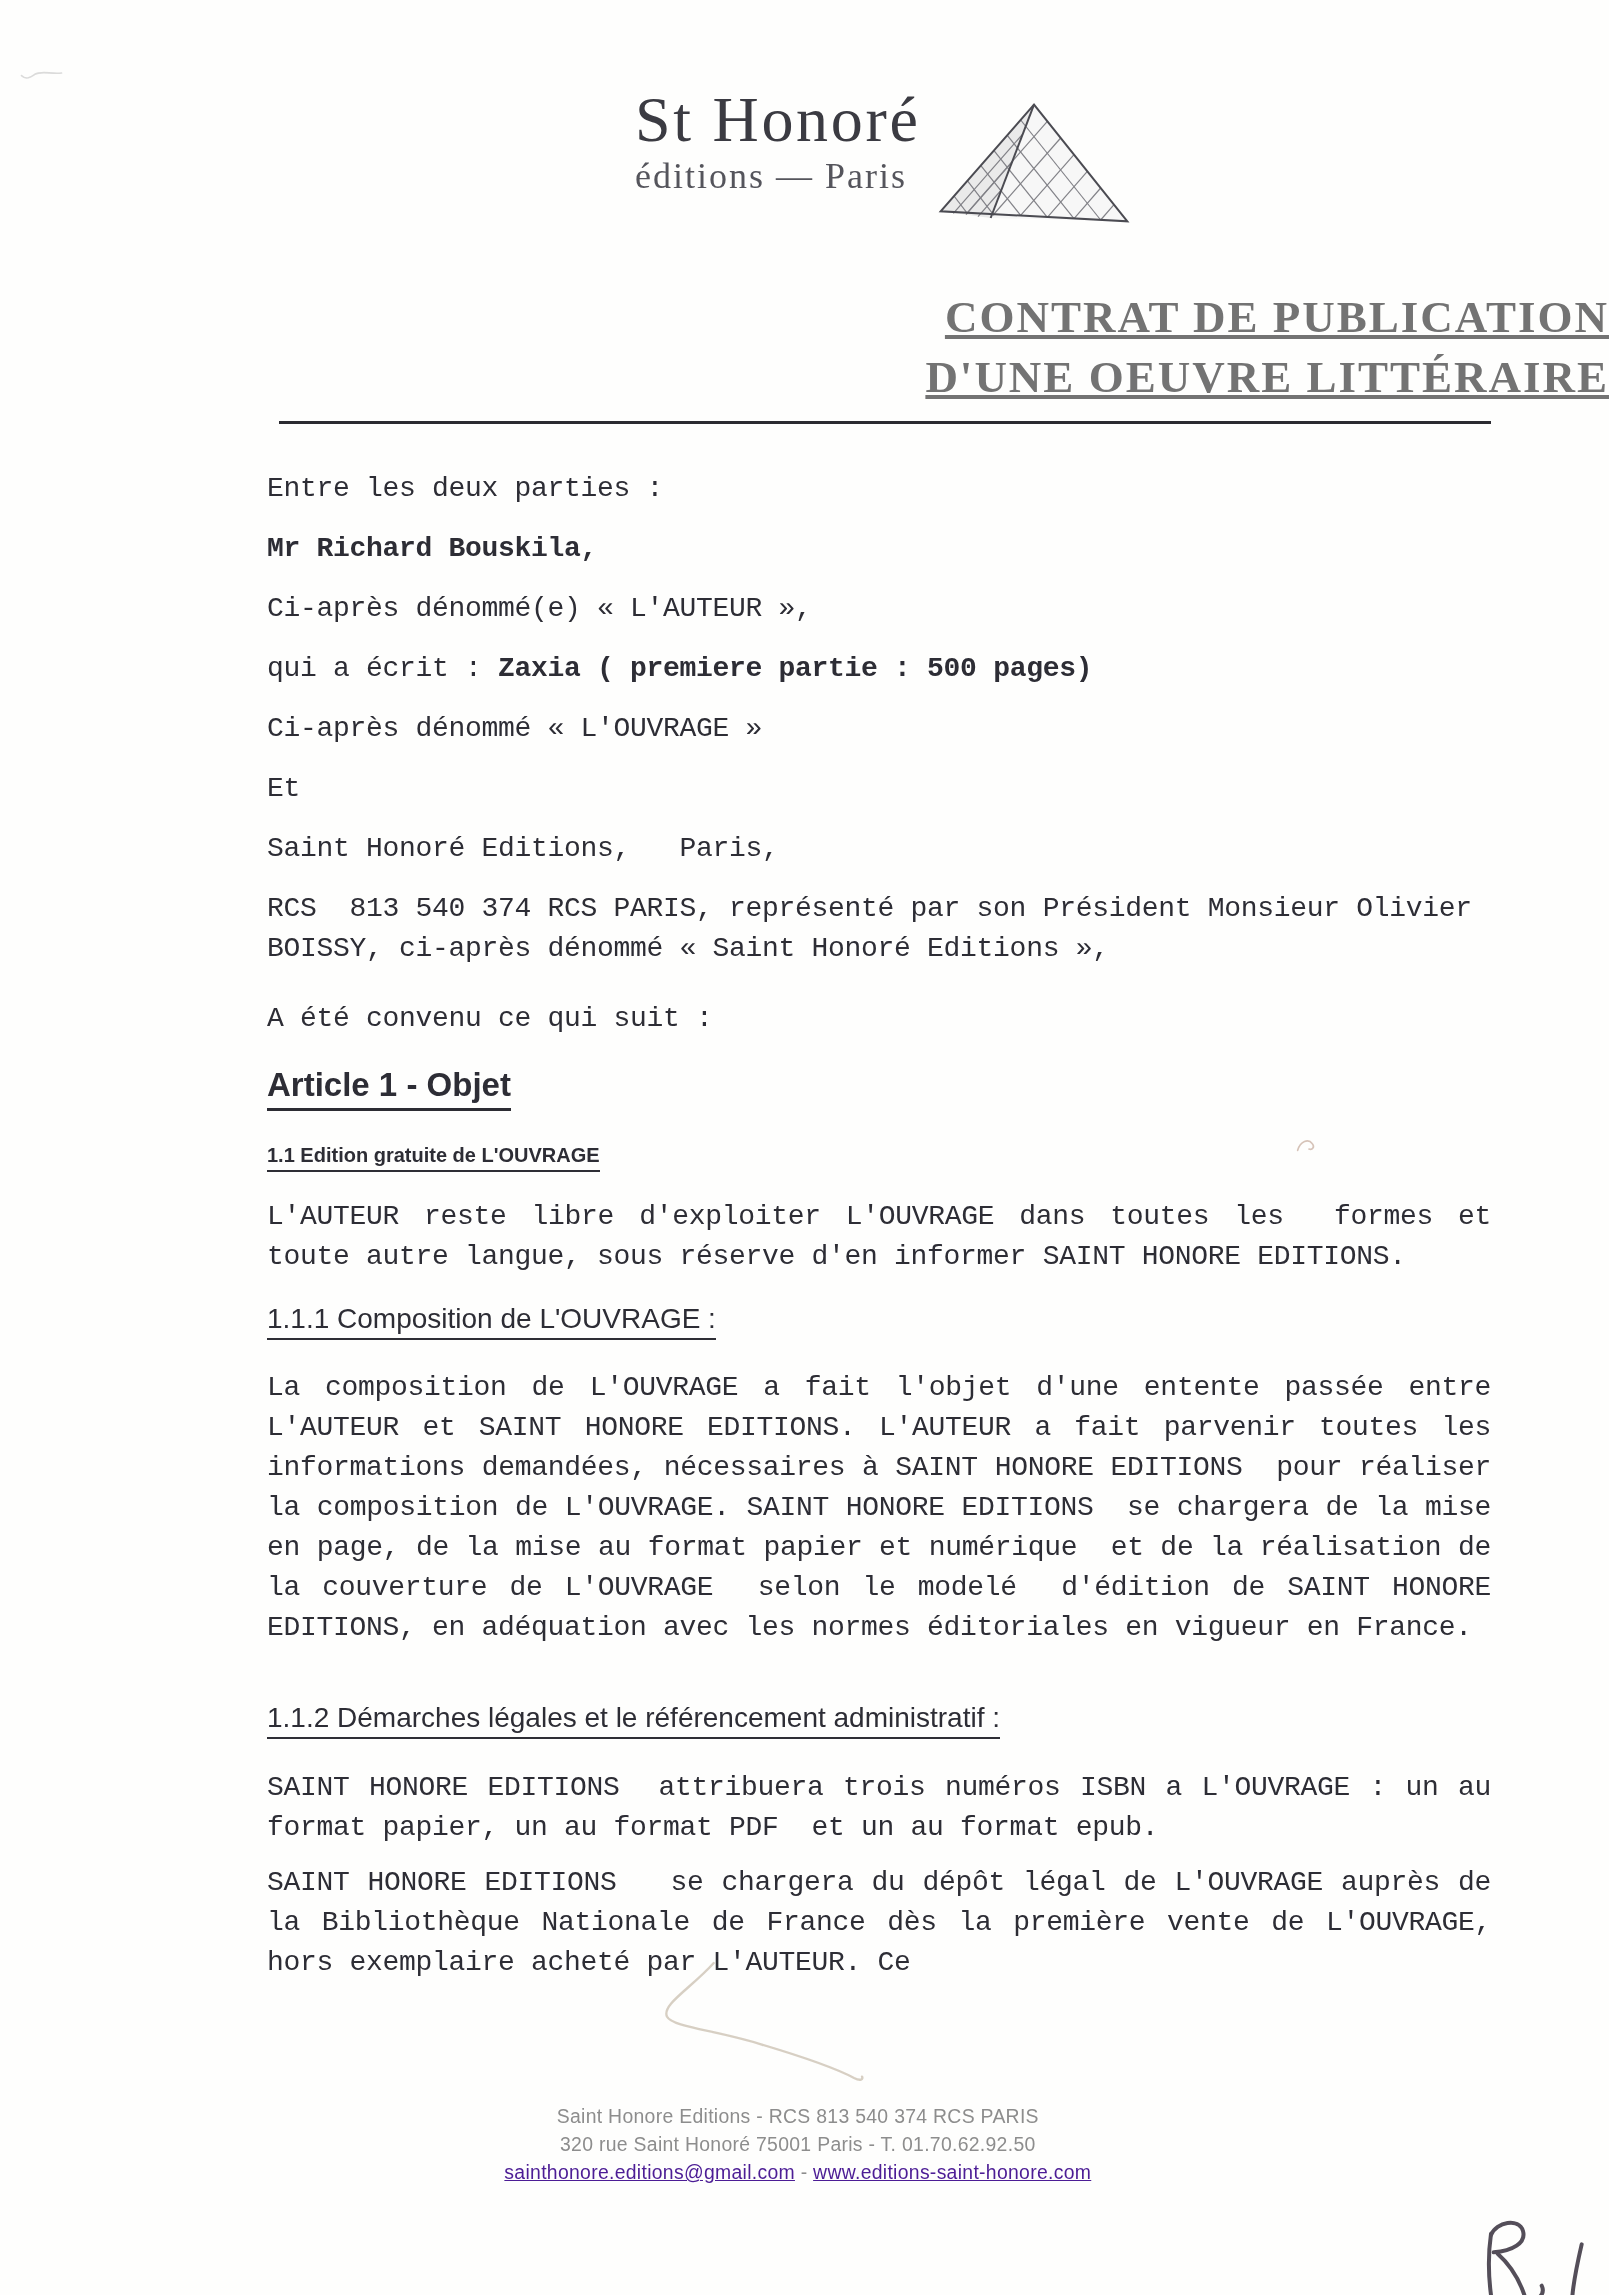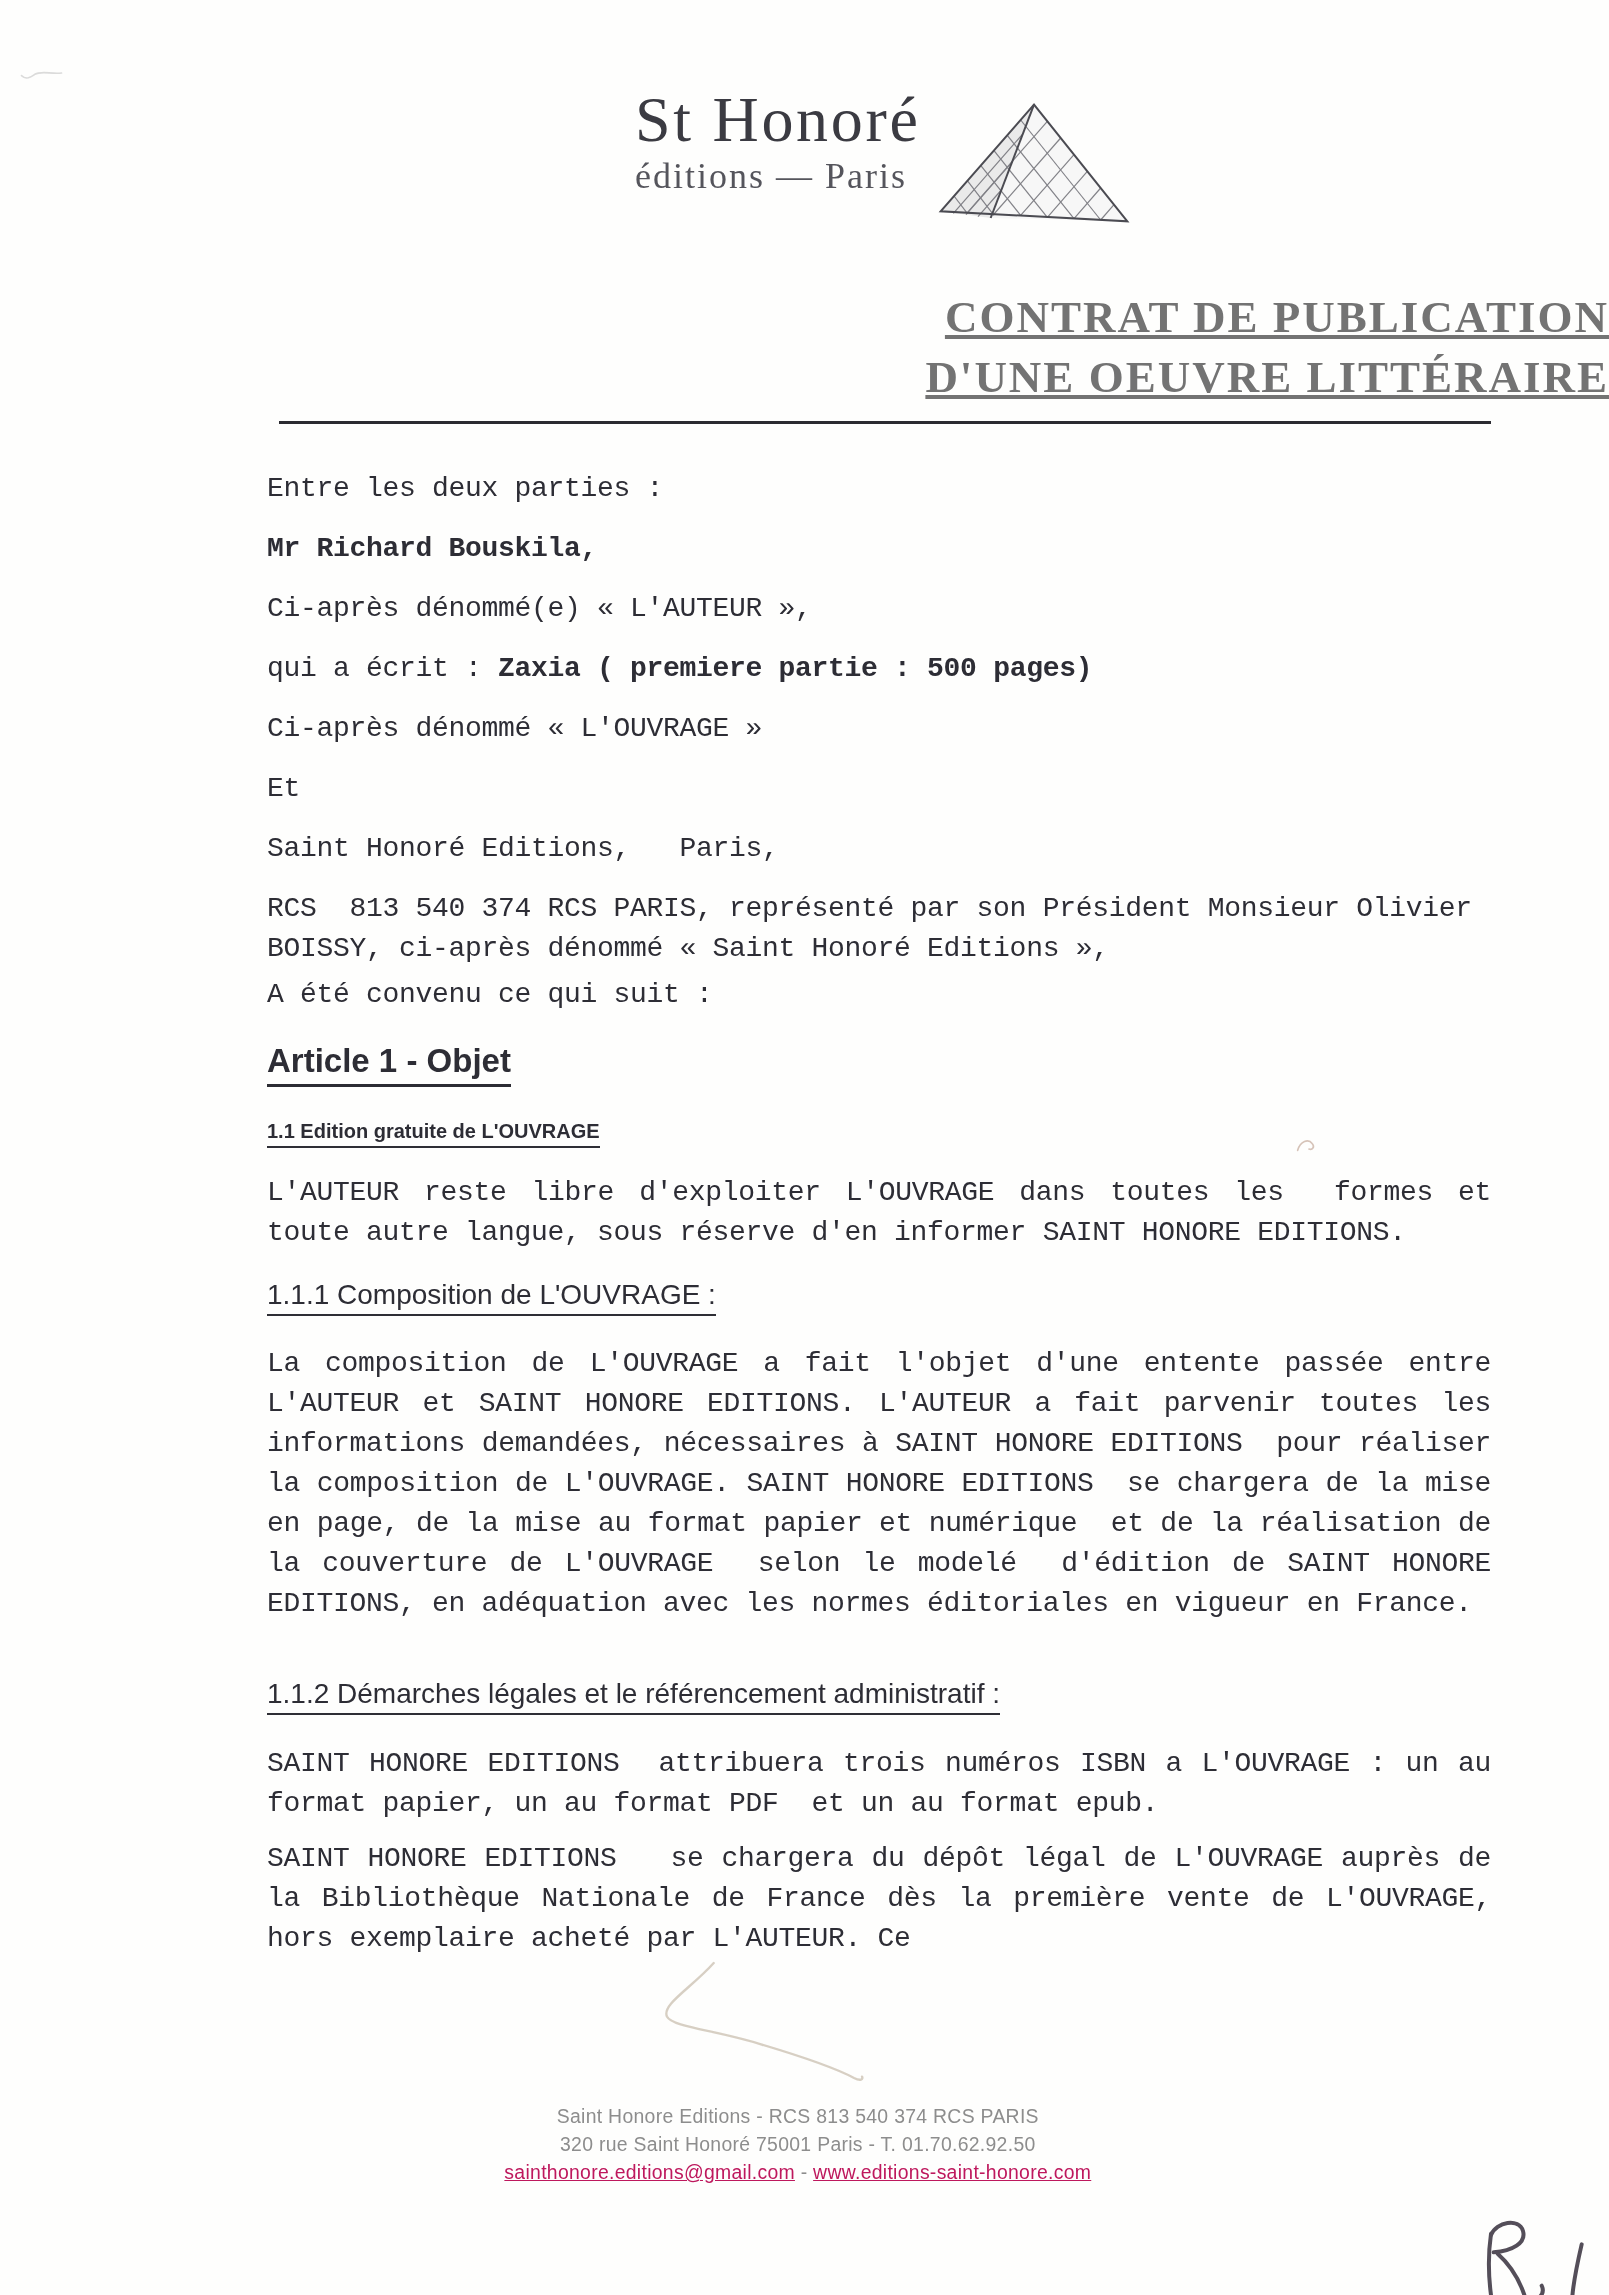--- a/index.html
+++ b/index.html
@@ -52,21 +52,21 @@
 
   
   .content {
     position:absolute; left:267px; top:469px; width:1224px;
     font-size:28px; letter-spacing:-0.3px;
   }
   .content p { white-space:pre-wrap; line-height:40px;font-family:Liberation Mono, monospace; }
   .single { margin-bottom:20px; }
   .bold { font-weight:bold; }
   .wrapped { line-height:41px; text-align:justify; }
-  .rcs { line-height:41px; margin-bottom:6px; }
+  .rcs { line-height:41px; margin-bottom:30px; }
   .agreement { margin-bottom:24px; }
   .p-a { margin-bottom:17.4px; }
   .p-b { margin-bottom:23px; }
   .p-c { margin-bottom:51px; }
   .p-d { margin-bottom:14.7px; }
 
   .h-article {
     font-size:33px; font-weight:bold; line-height:43px;
     margin:2.7px 0 31px 0; letter-spacing:0;
   }
@@ -83,21 +83,21 @@
   .h-minor-2 { margin-bottom:32px; }
   .u2 { border-bottom:2.7px solid #2e2e35; padding-bottom:4px; }
 
   
   .footer {
     position:absolute; left:0; right:13.4px; top:2102px;
     text-align:center;
     font-size:19.4px; line-height:28px;
     color:#8d8d8d; letter-spacing:0.3px;
   }
-  .footer a { color:#be185d; text-decoration:underline; cursor:pointer; }
+  .footer a { color:#4c1d95; text-decoration:underline; cursor:pointer; }
 
   
   .artifact { position:absolute; pointer-events:none; }
 </style>
 </head>
 <body>
 
 <div class="page">
 
   <svg class="artifact" style="left:20px; top:65px;" width="47" height="20" viewBox="0 0 70 30">

